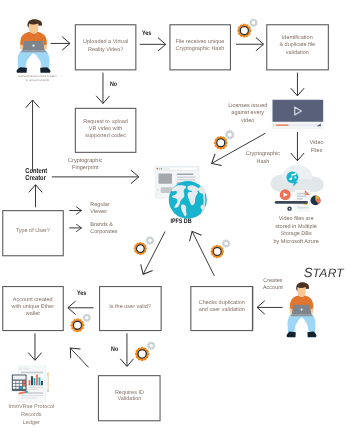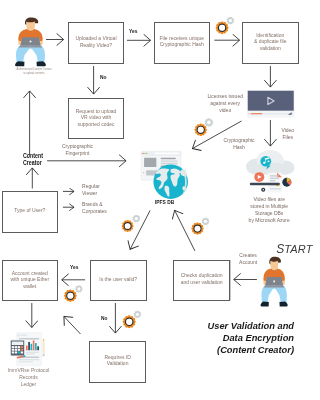--- a/index.html
+++ b/index.html
@@ -477,17 +477,16 @@
             <circle cx="136.96" cy="311.25" r="0.75" fill="#c9d1d3"></circle>
             <circle cx="138.68" cy="311.50" r="0.75" fill="#c9d1d3"></circle>
             <circle cx="139.99" cy="312.63" r="0.75" fill="#c9d1d3"></circle>
             <circle cx="137.4" cy="314.3" r="3.08" fill="#c9d1d3"></circle>
           </g>
           <circle cx="137.4" cy="314.3" r="1.62" fill="#ffffff"></circle>
         </g>
       </g>
   </svg>
 
-  <div class="ttl" id="title-host" style="left:180px;top:319.6px;width:114px;">User Validation and<br>Data Encryption<br>(Content Creator)</div>
 
   <div class="start" id="start-host" style="left:276.2px;top:238.6px;"><span class="s1">S</span><span class="s2">TART</span></div>
 
 </div>
 
 </body></html>

